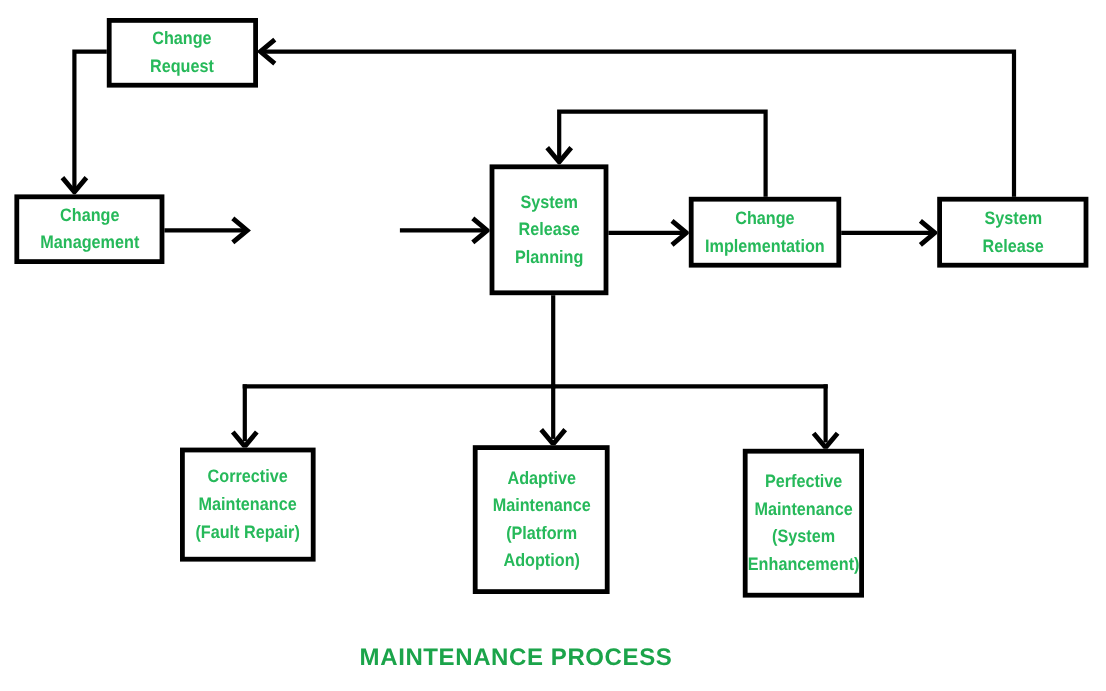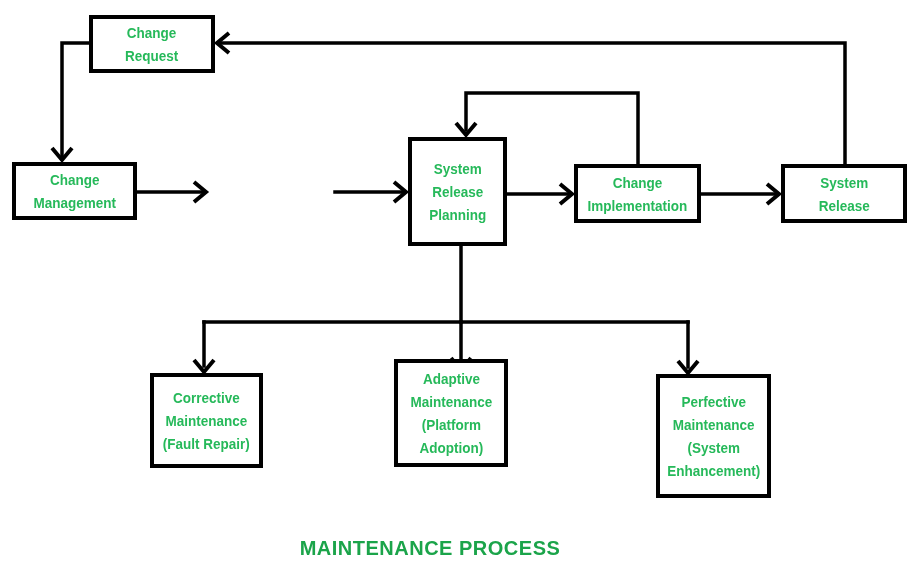--- a/index.html
+++ b/index.html
@@ -103,28 +103,28 @@
     <span class="lbl">System
 Release</span>
   </div>
 
   <div class="node" style="left:150px;top:373px;width:113px;height:95px">
     <span class="lbl">Corrective
 Maintenance
 (Fault Repair)</span>
   </div>
 
-  <div class="node" style="left:394px;top:359px;width:114px;height:108px">
+  <div class="node" style="left:394px;top:371px;width:114px;height:124px">
     <span class="lbl">Adaptive
 Maintenance
 (Platform
 Adoption)</span>
   </div>
 
-  <div class="node" style="left:656px;top:374px;width:115px;height:124px">
+  <div class="node" style="left:619px;top:374px;width:101px;height:124px">
     <span class="lbl">Perfective
 Maintenance
 (System
 Enhancement)</span>
   </div>
 
   <div class="title">MAINTENANCE PROCESS</div>
 
 </div>
 

